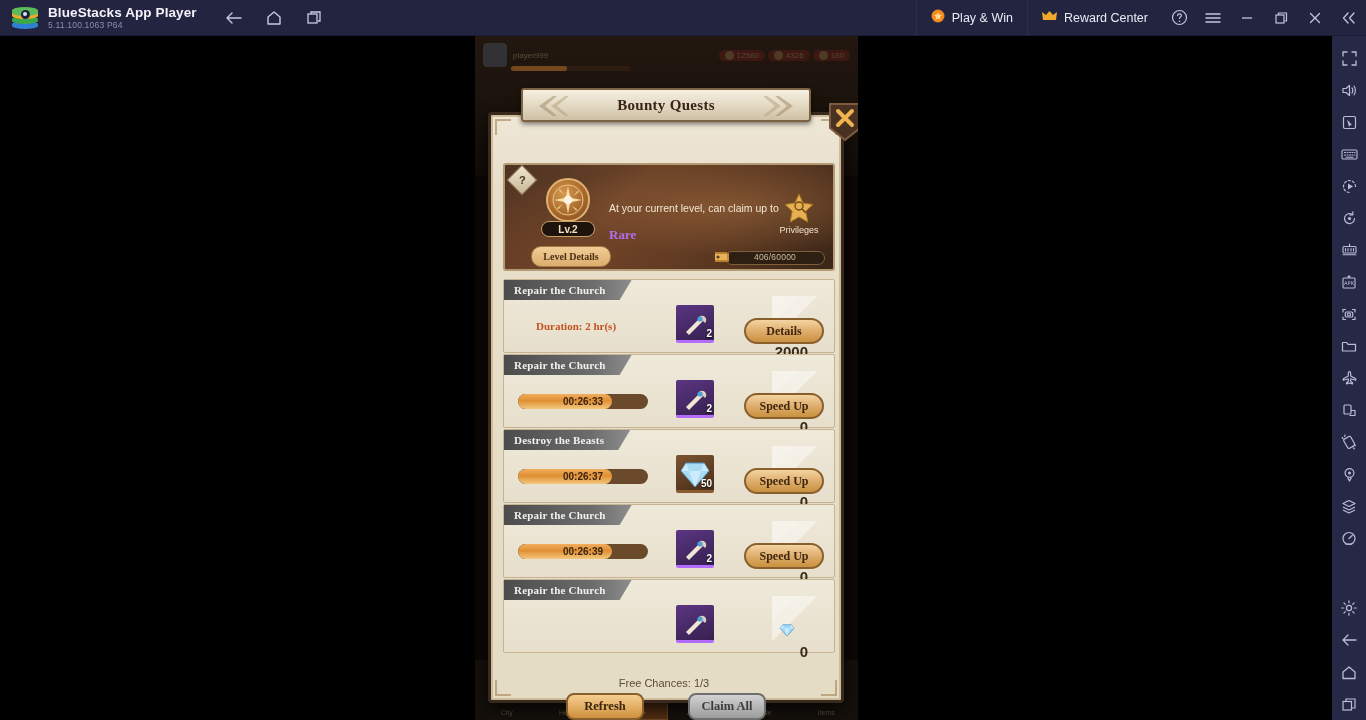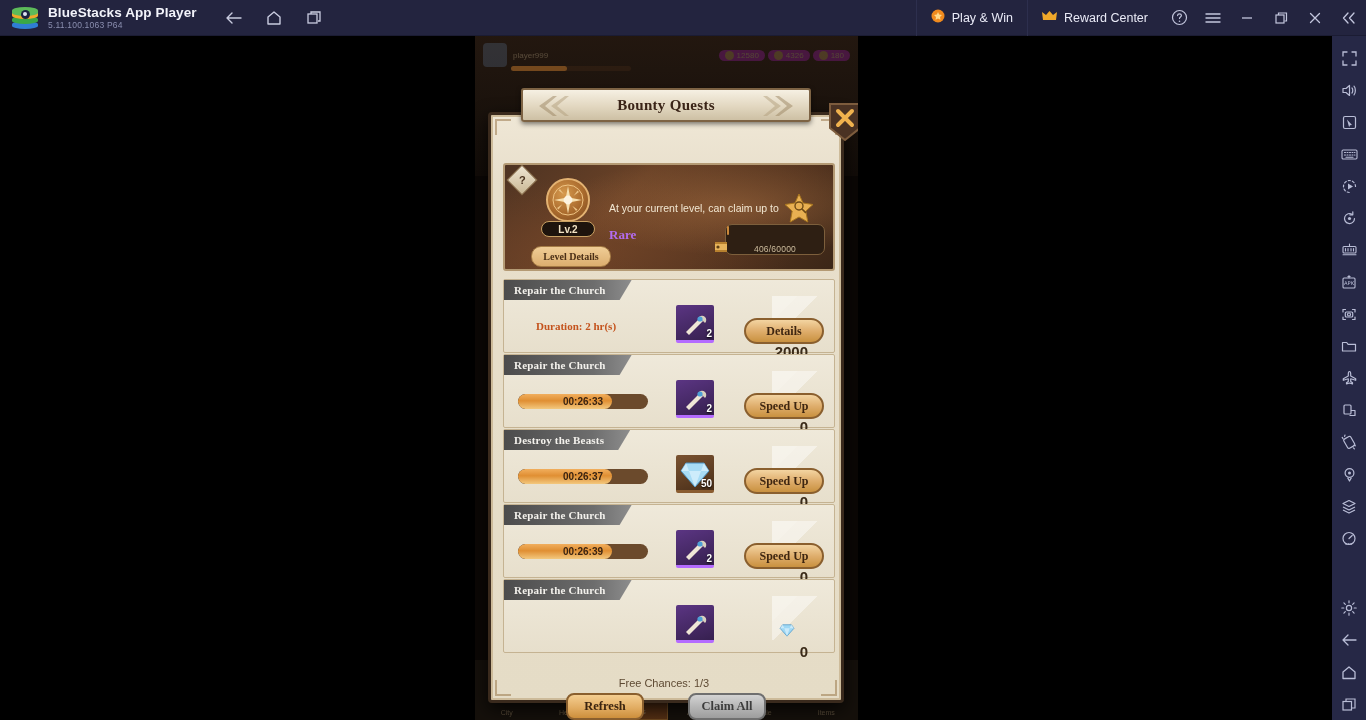--- a/index.html
+++ b/index.html
@@ -71,21 +71,21 @@
     opacity: .95;
   }
   .hud-row {
     position: absolute; top: 6px; left: 0; width: 383px; height: 26px;
     display: flex; align-items: center; gap: 6px; padding: 0 8px;
     opacity: .30;
   }
   .hud-ava { width: 24px; height: 24px; border-radius: 4px; background: #5b6f8e; flex: none; }
   .hud-name { font-size: 8px; color: #d8c39c; }
   .hud-res { display: flex; align-items: center; gap: 3px; margin-left: auto; }
-  .hud-chip { display: flex; align-items: center; gap: 3px; background: #a21caf;
+  .hud-chip { display: flex; align-items: center; gap: 3px; background: #7f1d1d;
               border-radius: 8px; padding: 1px 6px; font-size: 8px; color: #c8b28c; }
   .hud-dot { width: 9px; height: 9px; border-radius: 50%; background: #b59158; }
   .hud-bar { position: absolute; left: 36px; top: 30px; width: 120px; height: 5px;
              background: #3a2414; border-radius: 3px; opacity: .5; }
   .hud-bar:after { content:""; position:absolute; left:0; top:0; height:5px; width:56px;
              background:#c87b2c; border-radius:3px; }
 
   .game-dim-mid {
     position: absolute; left: 0; top: 140px; width: 383px; height: 520px;
     background: #0b0705;
@@ -197,23 +197,23 @@
   .priv-lbl { font-size: 9px; color: #f0e3cb; }
   .btn-leveldetails {
     position: absolute; left: 26px; top: 81px; width: 80px; height: 21px;
     background: linear-gradient(180deg,#f0cd96 0%, #dcae6f 100%);
     border: 1px solid #a57b45; border-radius: 10px;
     display: flex; align-items: center; justify-content: center;
     font-size: 10px; font-weight: bold; color: #4a2f16; cursor: pointer;
     font-family: "Liberation Serif", serif;
   }
   .hero-prog {
-    position: absolute; right: 8px; bottom: 14px; width: 100px; height: 31px;
+    position: absolute; right: 8px; bottom: 4px; width: 100px; height: 14px;
     background: #2e1f13; border: 1px solid #7d5f3c; border-radius: 7px;
-    display: flex; align-items: flex-end; justify-content: center;
+    display: flex; align-items: flex-start; justify-content: center;
   }
   .hero-prog .fill {
     position: absolute; left: 1px; top: 1px; height: 9px; width: 2px;
     background: #c9873a; border-radius: 5px;
   }
   .hero-prog span { position: relative; font-size: 8.5px; color: #cdbc9d; letter-spacing: .2px; }
   .hero-prog-ico { position: absolute; left: -14px; bottom: -2px; width: 18px; height: 18px; }
 
   
   .quest-list {

